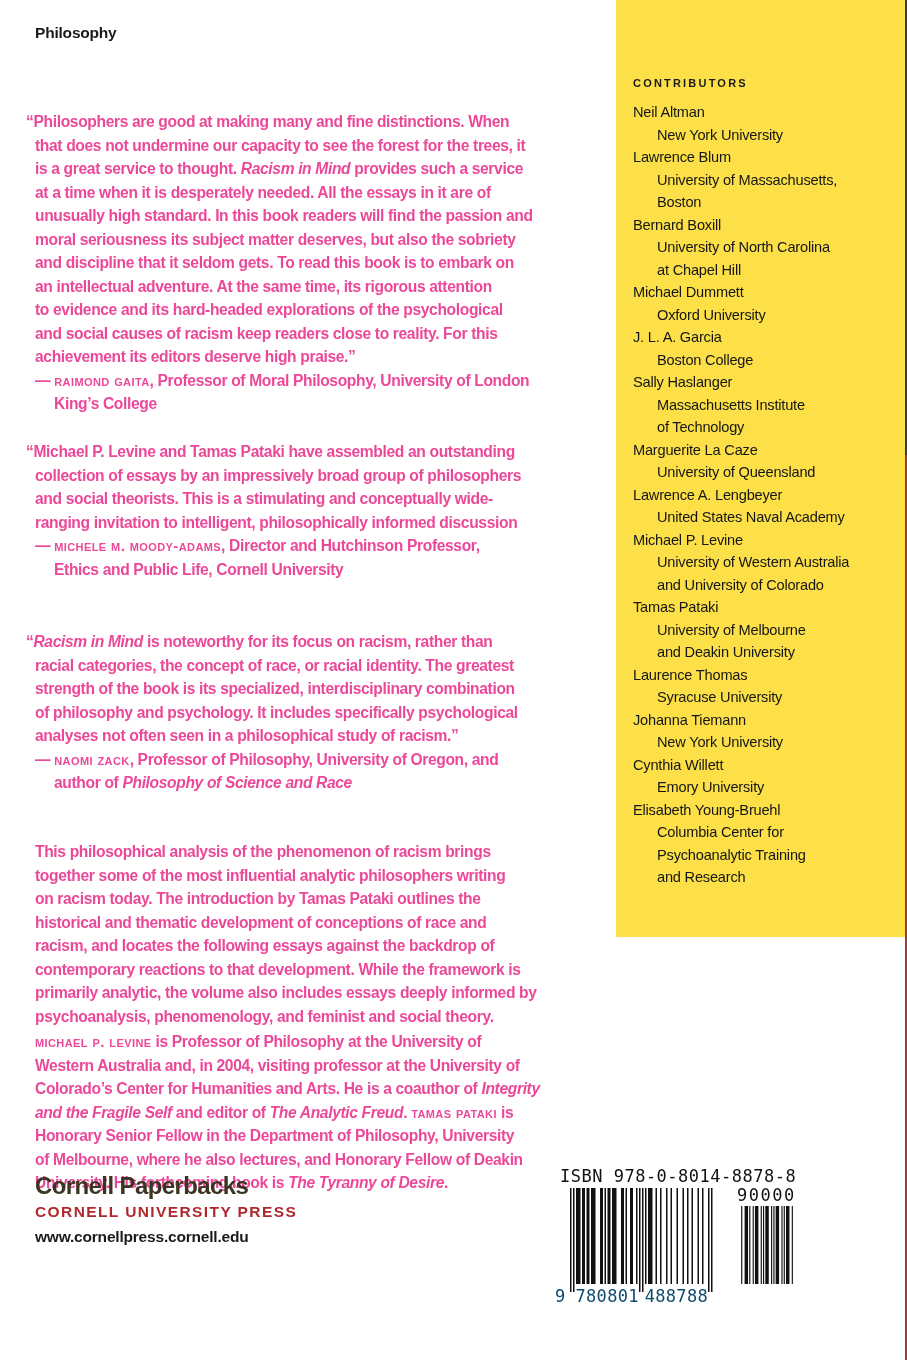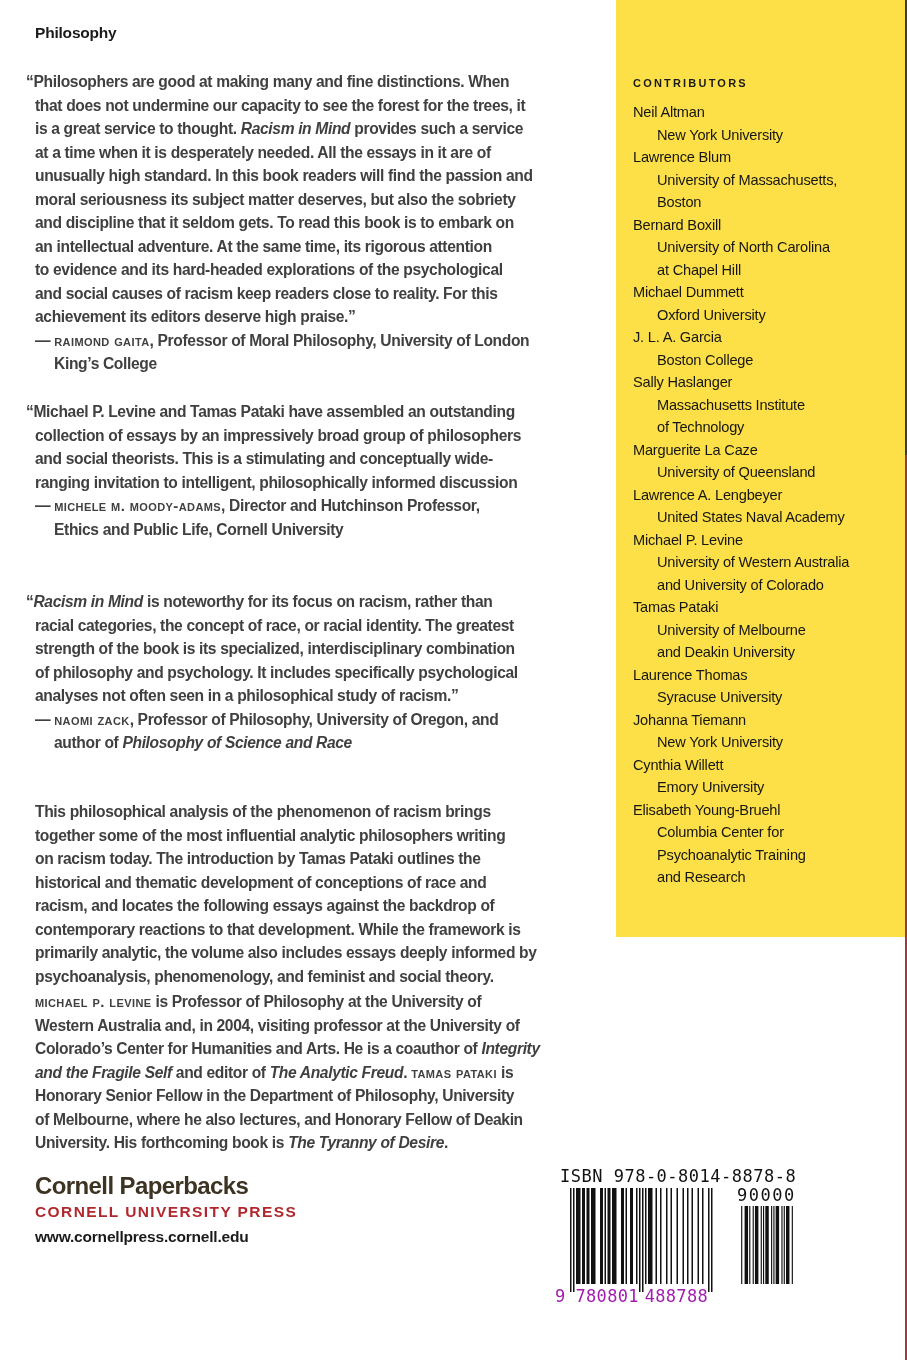--- a/index.html
+++ b/index.html
@@ -21,21 +21,21 @@
     font-size: 11px; font-weight: bold; letter-spacing: 2.2px; color: #1a1a1a;
   }
   .contrib-list { position: absolute; left: 17px; top: 101px; width: 270px; }
   .contrib-line { font-size: 14.6px; line-height: 22.5px; font-weight: normal; white-space: nowrap; color: #161616; letter-spacing: -0.2px; }
   .contrib-aff { padding-left: 24px; }
 
   .main { position: absolute; left: 35px; top: 0; width: 570px; }
   .category { position: absolute; left: 0; top: 24px; font-size: 15.5px; font-weight: bold; letter-spacing: -0.2px; }
   .blurb {
     position: absolute; left: 0; width: 575px;
-    font-size: 15.6px; line-height: 23.5px; font-weight: bold; letter-spacing: -0.35px; color: #404040;
+    font-size: 15.6px; line-height: 23.5px; font-weight: bold; letter-spacing: -0.35px; color: #ec4899; margin-top: 40px;
   }
   .hang { text-indent: -9px; }
   .attrib { padding-left: 19px; text-indent: -19px; }
   .sc { font-variant: small-caps; text-transform: lowercase; font-size: 15px; letter-spacing: 0.4px; }
   .it { font-style: italic; }
 
   .q1 { top: 70px; }
   .q2 { top: 400px; }
   .q3 { top: 590px; }
   .desc { top: 800px; }
@@ -52,21 +52,21 @@
     font-family: "DejaVu Sans Mono", "Liberation Mono", monospace; font-size: 17px; letter-spacing: 0.5px; color: #111;
   }
   .price-text {
     position: absolute; left: 182px; top: 19px;
     font-family: "DejaVu Sans Mono", "Liberation Mono", monospace; font-size: 17px; letter-spacing: 1.5px; color: #111;
   }
   #main-bars { position: absolute; left: 15px; top: 22px; }
   #addon-bars { position: absolute; left: 185px; top: 40px; }
   .digits-text {
     position: absolute; left: 0; top: 120px;
-    font-family: "DejaVu Sans Mono", "Liberation Mono", monospace; font-size: 17px; color: #a21caf; letter-spacing: 0.3px;
+    font-family: "DejaVu Sans Mono", "Liberation Mono", monospace; font-size: 17px; color: #0c4a6e; letter-spacing: 0.3px;
   }
   .digits-text .gap { display: inline-block; width: 10px; }
 </style>
 </head>
 <body>
 
 <div class="edge-line"></div>
 
 <div class="panel">
   <div class="panel-heading">CONTRIBUTORS</div>

